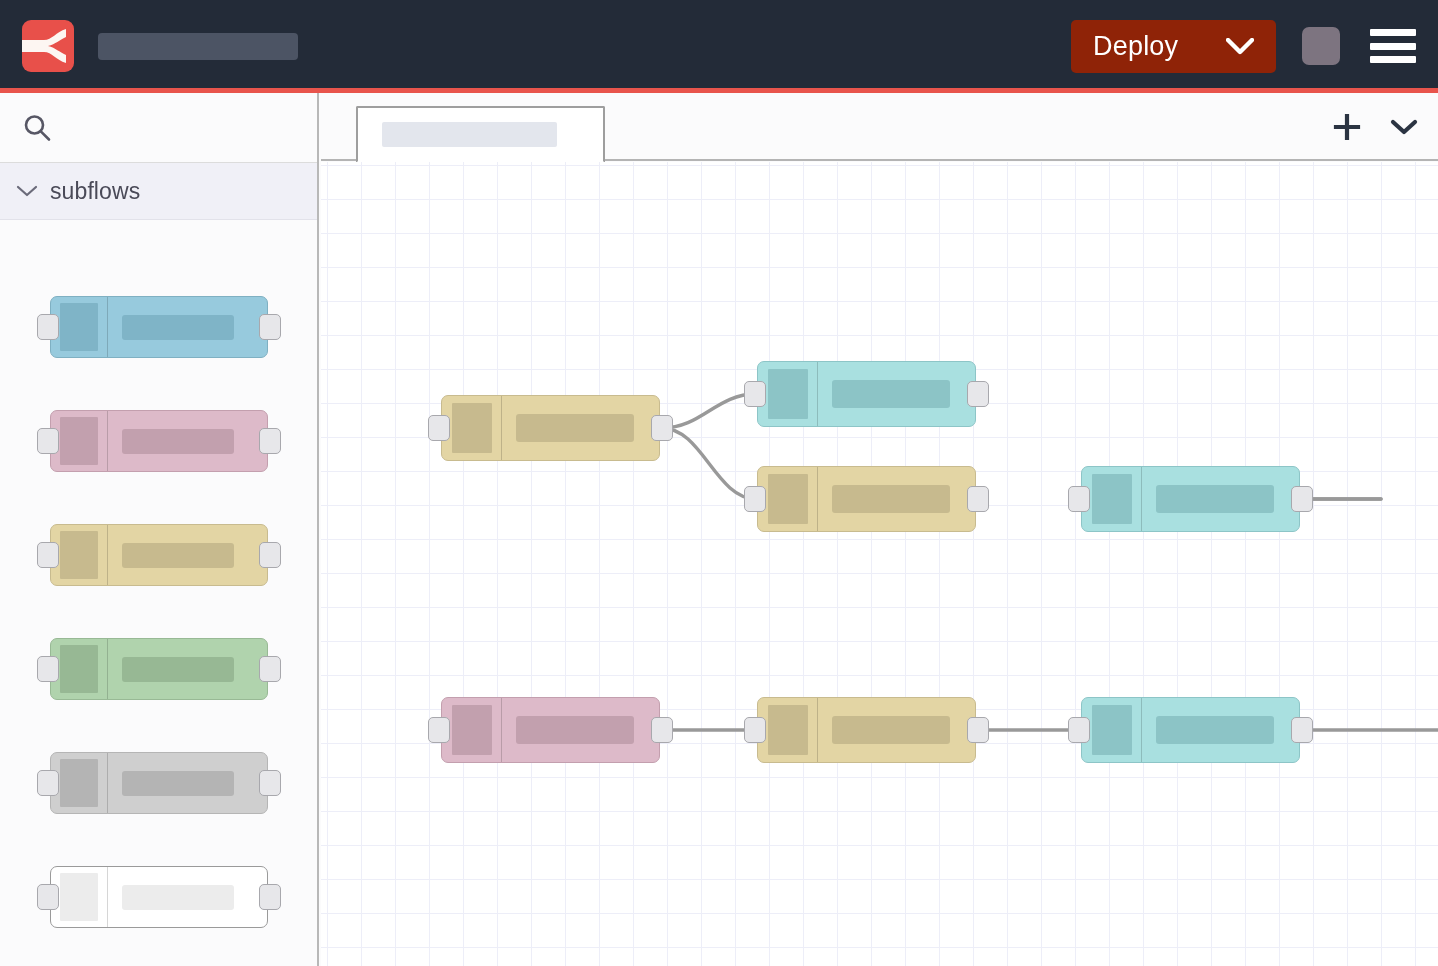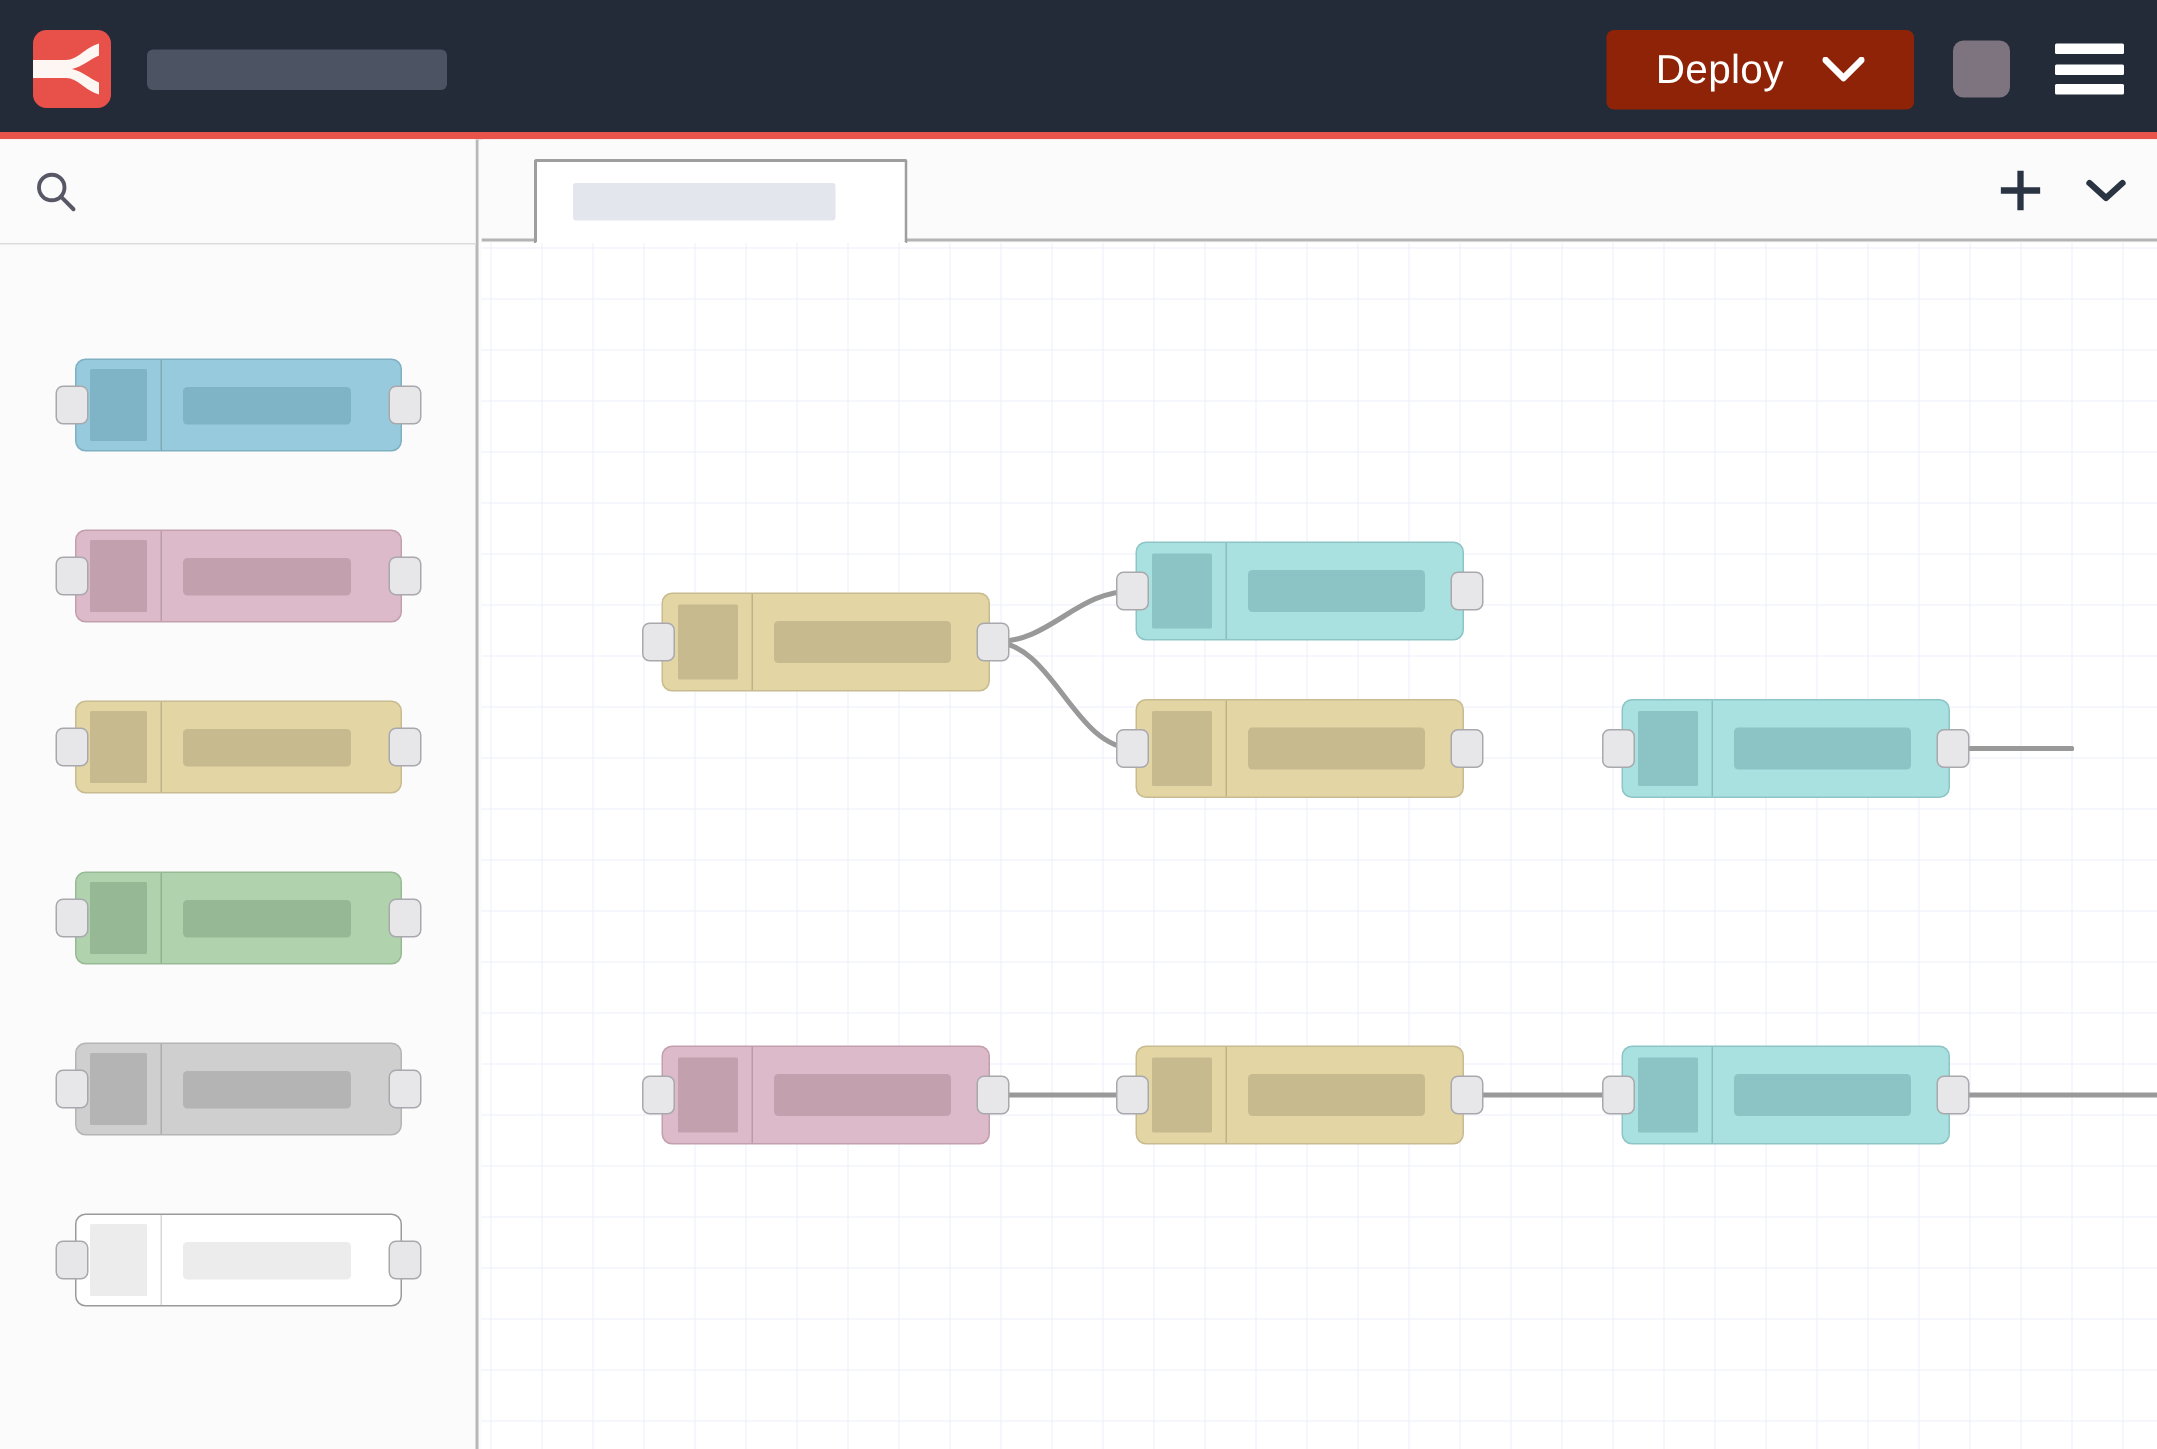--- a/index.html
+++ b/index.html
@@ -59,21 +59,21 @@
 
   .deploy-btn {
     height: 53px;
     min-width: 205px;
     background: #8f2307;
     border: none;
     border-radius: 5px;
     color: #ffffff;
     display: flex;
     align-items: center;
-    justify-content: center;
+    justify-content: space-between;
     gap: 26px;
     padding: 0 22px;
     cursor: pointer;
     flex: 0 0 auto;
   }
   .deploy-label {
     font-size: 27px;
     line-height: 1;
     letter-spacing: 0.2px;
     color: #ffffff;
@@ -329,20 +329,28 @@
       <div class="palette-search">
         <span>
           <svg class="search-icon" width="32" height="32" viewBox="0 0 32 32" aria-hidden="true">
             <circle cx="13.5" cy="13" r="8.5" fill="none" stroke="#575765" stroke-width="2.6"></circle>
             <path d="M19.8 19.3 L28 27.5" stroke="#575765" stroke-width="2.6" stroke-linecap="round"></path>
           </svg>
         </span>
 
       </div>
 
+      <div class="palette-category">
+        <span>
+          <svg class="cat-chev" width="22" height="14" viewBox="0 0 22 14" aria-hidden="true">
+            <path d="M2 3 L11 11 L20 3" fill="none" stroke="#6b6b7a" stroke-width="2.2" stroke-linecap="round" stroke-linejoin="round"></path>
+          </svg>
+        </span>
+        <span class="cat-label">subflows</span>
+      </div>
 
       <div class="palette-list" id="palette-list" style="position: relative; height: 746px;">
           <div class="node pnode" style="position: absolute; top: 76px;">
             <div class="node-inner" style="background: rgb(151, 202, 221); border: 1.5px solid rgb(127, 176, 194);">
               <div class="node-iconcell">
                 <div class="node-icon-ph" style="background: rgb(127, 180, 199);"></div>
               </div>
               <div class="node-body">
                 <div class="node-label-ph" style="background: rgb(127, 180, 199);"></div>
               </div>

